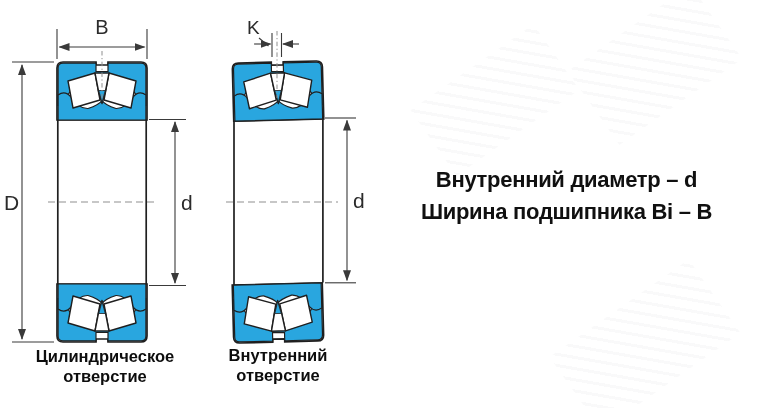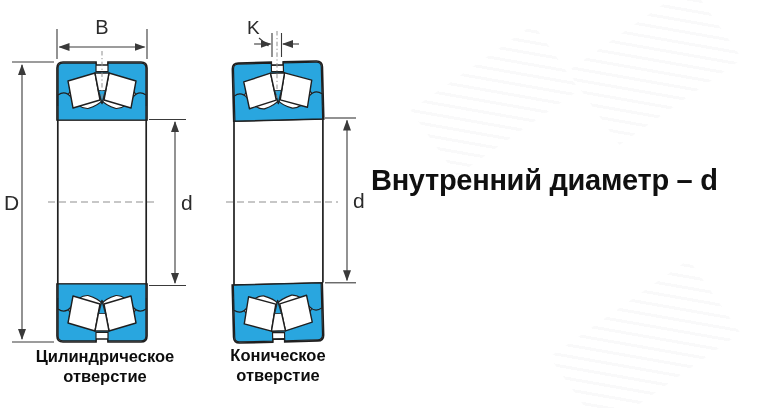--- a/index.html
+++ b/index.html
@@ -15,22 +15,22 @@
   .st-roller{fill:#ffffff;stroke:var(--outline,#1f1f1f);stroke-width:1.4;stroke-linejoin:round;}
   .bore-line{stroke:var(--outline,#1f1f1f);stroke-width:1.7;}
   .dimline{stroke:var(--dim-line,#3a3a3a);stroke-width:1.1;fill:none;}
   .cl{stroke:var(--centerline-gray,#8f8f8f);stroke-width:1.2;stroke-dasharray:7 4;}
   .holeline{stroke:var(--centerline-gray,#8f8f8f);stroke-width:1;stroke-dasharray:4.5 2.5 1.2 2.5;}
   
   .dim-label{position:absolute;font-size:21px;color:#2b2b2b;line-height:1;}
   .caption{position:absolute;width:180px;text-align:center;font-weight:700;
            font-size:16.5px;line-height:20px;color:#0d0d0d;}
   #legend{position:absolute;left:371px;top:164px;width:391px;
-          font-weight:700;font-size:29px;line-height:32px;color:var(--text-dark,#101010);
-          letter-spacing:-0.3px;white-space:nowrap;}
+          font-weight:700;font-size:22px;line-height:32px;color:var(--text-dark,#101010);
+          letter-spacing:-0.3px;white-space:nowrap;text-align:center;}
   .wm{position:absolute;opacity:0.035;pointer-events:none;
       background:repeating-linear-gradient(45deg,#5a5a6a 0 3px,transparent 3px 11px);}
 </style>
 </head>
 <body>
 
 <div id="stage">
 
   <svg id="diagram-svg" width="762" height="408" viewBox="0 0 762 408">
     <defs>
@@ -104,25 +104,26 @@
   <div class="dim-label" style="left:247px;top:18px;font-size:19px;">K</div>
   <div class="dim-label" style="left:4px;top:192px;">D</div>
   <div class="dim-label" style="left:181px;top:192px;">d</div>
   <div class="dim-label" style="left:353px;top:190px;">d</div>
 
   <div class="caption" style="left:15px;top:346px;">
     <div>Цилиндрическое</div>
     <div>отверстие</div>
   </div>
   <div class="caption" style="left:188px;top:345px;">
-    <div>Коническое</div>
+    <div>Внутренний</div>
     <div>отверстие</div>
   </div>
 
   <div id="legend">
     <div>Внутренний диаметр – d</div>
+    <div>Ширина подшипника Bi – B</div>
   </div>
 
   <div class="wm" style="left:580px;top:20px;width:150px;height:90px;transform:rotate(-35deg);"></div>
   <div class="wm" style="left:560px;top:300px;width:170px;height:90px;transform:rotate(-35deg);"></div>
   <div class="wm" style="left:420px;top:60px;width:150px;height:80px;transform:rotate(-35deg);"></div>
 
 </div>
 
 </body></html>

